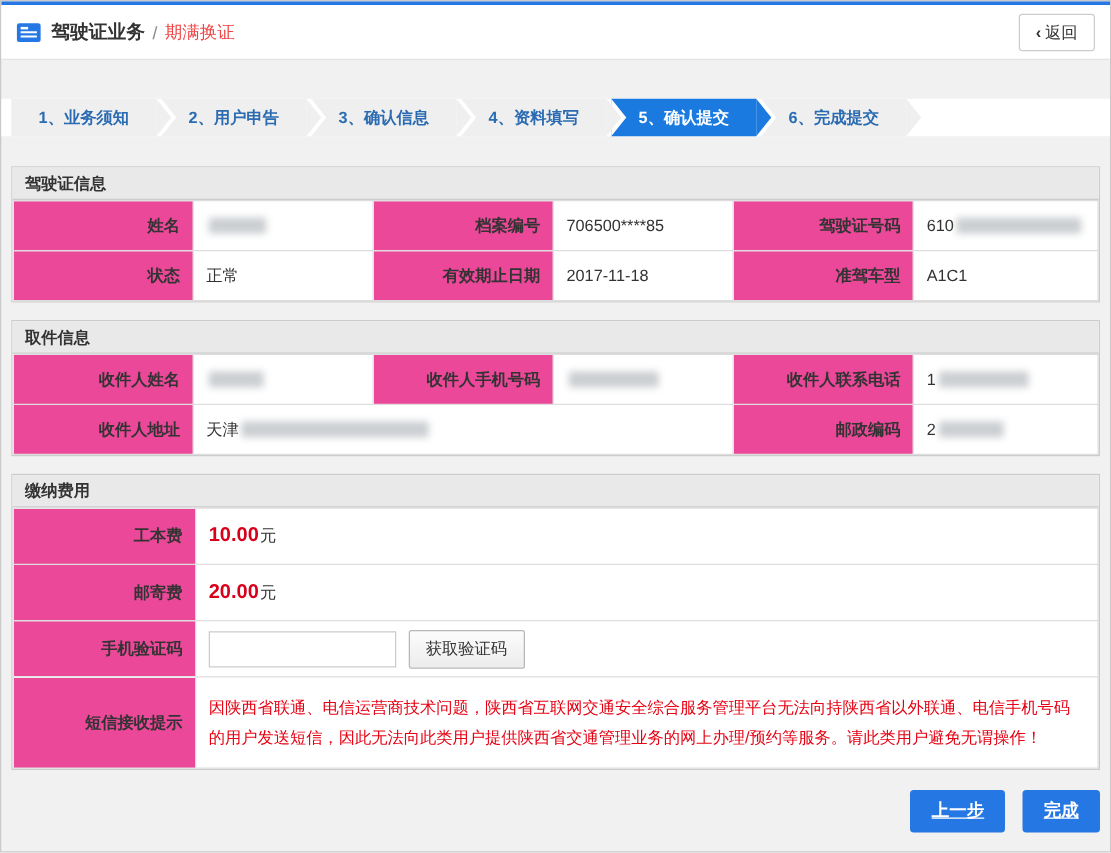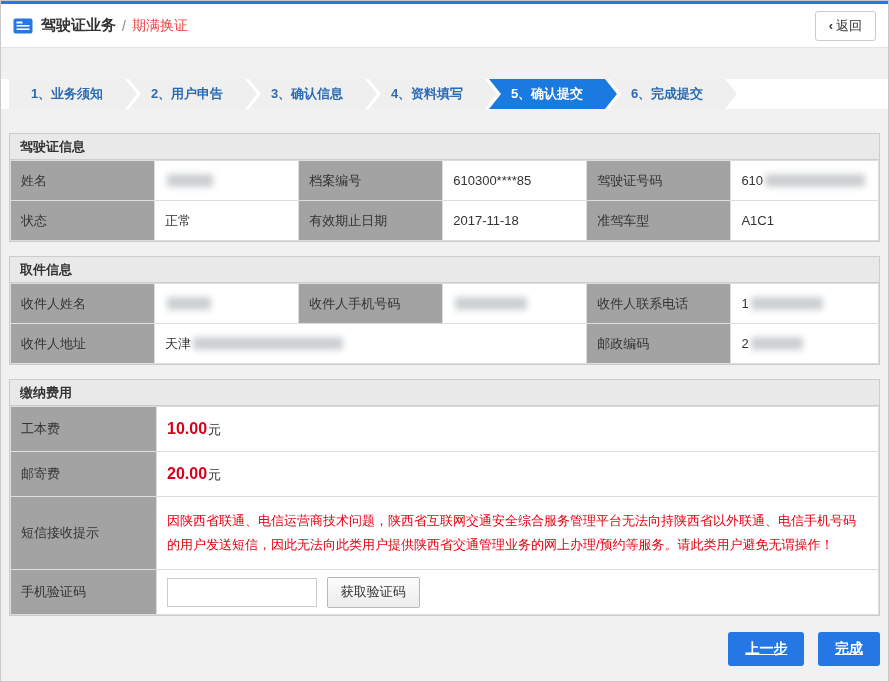--- a/index.html
+++ b/index.html
@@ -33,21 +33,21 @@
   .step.active { background:#1b7ae0; color:#fff; }
   .step.active:after { border-left-color:#1b7ae0; }
 
   
   .content { margin:24px 8px 0; }
   .section { border:1px solid #ccc; background:#fff; margin-bottom:14px; }
   .section-title { height:26px; line-height:26px; background:#e9e9e9; border-bottom:1px solid #ccc;
           padding-left:10px; font-weight:bold; font-size:13px; color:#333; }
   table { width:100%; border-collapse:collapse; table-layout:fixed; }
   td { border:1px solid #ddd; height:40px; padding:0 10px; font-size:13px; overflow:hidden; }
-  td.lbl { background:#a3a3a3; text-align:left; font-weight:normal; color:#333; }
+  td.lbl { background:#ec4899; text-align:right; font-weight:bold; color:#333; }
   td.val { background:#fff; text-align:left; color:#333; }
   .pay-table td.lbl { width:146px;margin-left:48px; }
   .pay-table td { height:45px; }
   td.notice-cell { height:auto; padding:12px 20px 12px 10px; }
 
   .blur { display:inline-block; height:13px; border-radius:2px; background:#8e959c;
           opacity:.45; filter:blur(3px); vertical-align:-2px; margin-left:2px; }
 
   .fee-amount { color:#d9001b; font-weight:bold; font-size:16px; }
   .fee-unit { color:#333; font-size:13px; margin-left:1px; }
@@ -107,21 +107,21 @@
             <col style="width:16.6%">
             <col style="width:16.6%">
             <col style="width:16.6%">
             <col>
           </colgroup>
         <tbody>
             <tr>
           <td class="lbl">姓名</td>
           <td class="val"><span></span><span class="blur" style="width:46px"></span></td>
           <td class="lbl">档案编号</td>
-          <td class="val">610300****85</td>
+          <td class="val">706500****85</td>
           <td class="lbl">驾驶证号码</td>
           <td class="val"><span>610</span><span class="blur" style="width:100px"></span></td>
         </tr>
         <tr>
           <td class="lbl">状态</td>
           <td class="val">正常</td>
           <td class="lbl">有效期止日期</td>
           <td class="val">2017-11-18</td>
           <td class="lbl">准驾车型</td>
           <td class="val">A1C1</td>
@@ -170,32 +170,32 @@
         <tbody>
             <tr>
           <td class="lbl">工本费</td>
           <td class="val"><span class="fee-amount">10.00</span><span class="fee-unit">元</span></td>
         </tr>
         <tr>
           <td class="lbl">邮寄费</td>
           <td class="val"><span class="fee-amount">20.00</span><span class="fee-unit">元</span></td>
         </tr>
         <tr>
-          <td class="lbl">短信接收提示</td>
-          <td class="val notice-cell">
-            <div class="notice-text">因陕西省联通、电信运营商技术问题，陕西省互联网交通安全综合服务管理平台无法向持陕西省以外联通、电信手机号码的用户发送短信，因此无法向此类用户提供陕西省交通管理业务的网上办理/预约等服务。请此类用户避免无谓操作！</div>
-          </td>
-        </tr>
-        <tr>
           <td class="lbl">手机验证码</td>
           <td class="val">
             <input class="code-input" type="text" value="" style="">
             <button class="code-btn">获取验证码</button>
           </td>
         </tr>
+        <tr>
+          <td class="lbl">短信接收提示</td>
+          <td class="val notice-cell">
+            <div class="notice-text">因陕西省联通、电信运营商技术问题，陕西省互联网交通安全综合服务管理平台无法向持陕西省以外联通、电信手机号码的用户发送短信，因此无法向此类用户提供陕西省交通管理业务的网上办理/预约等服务。请此类用户避免无谓操作！</div>
+          </td>
+        </tr>
       </tbody>
         </table>
     </div>
   </div>
 
   <div class="footer">
     <button class="primary-btn">上一步</button>
     <button class="primary-btn">完成</button>
   </div>
 </div>

